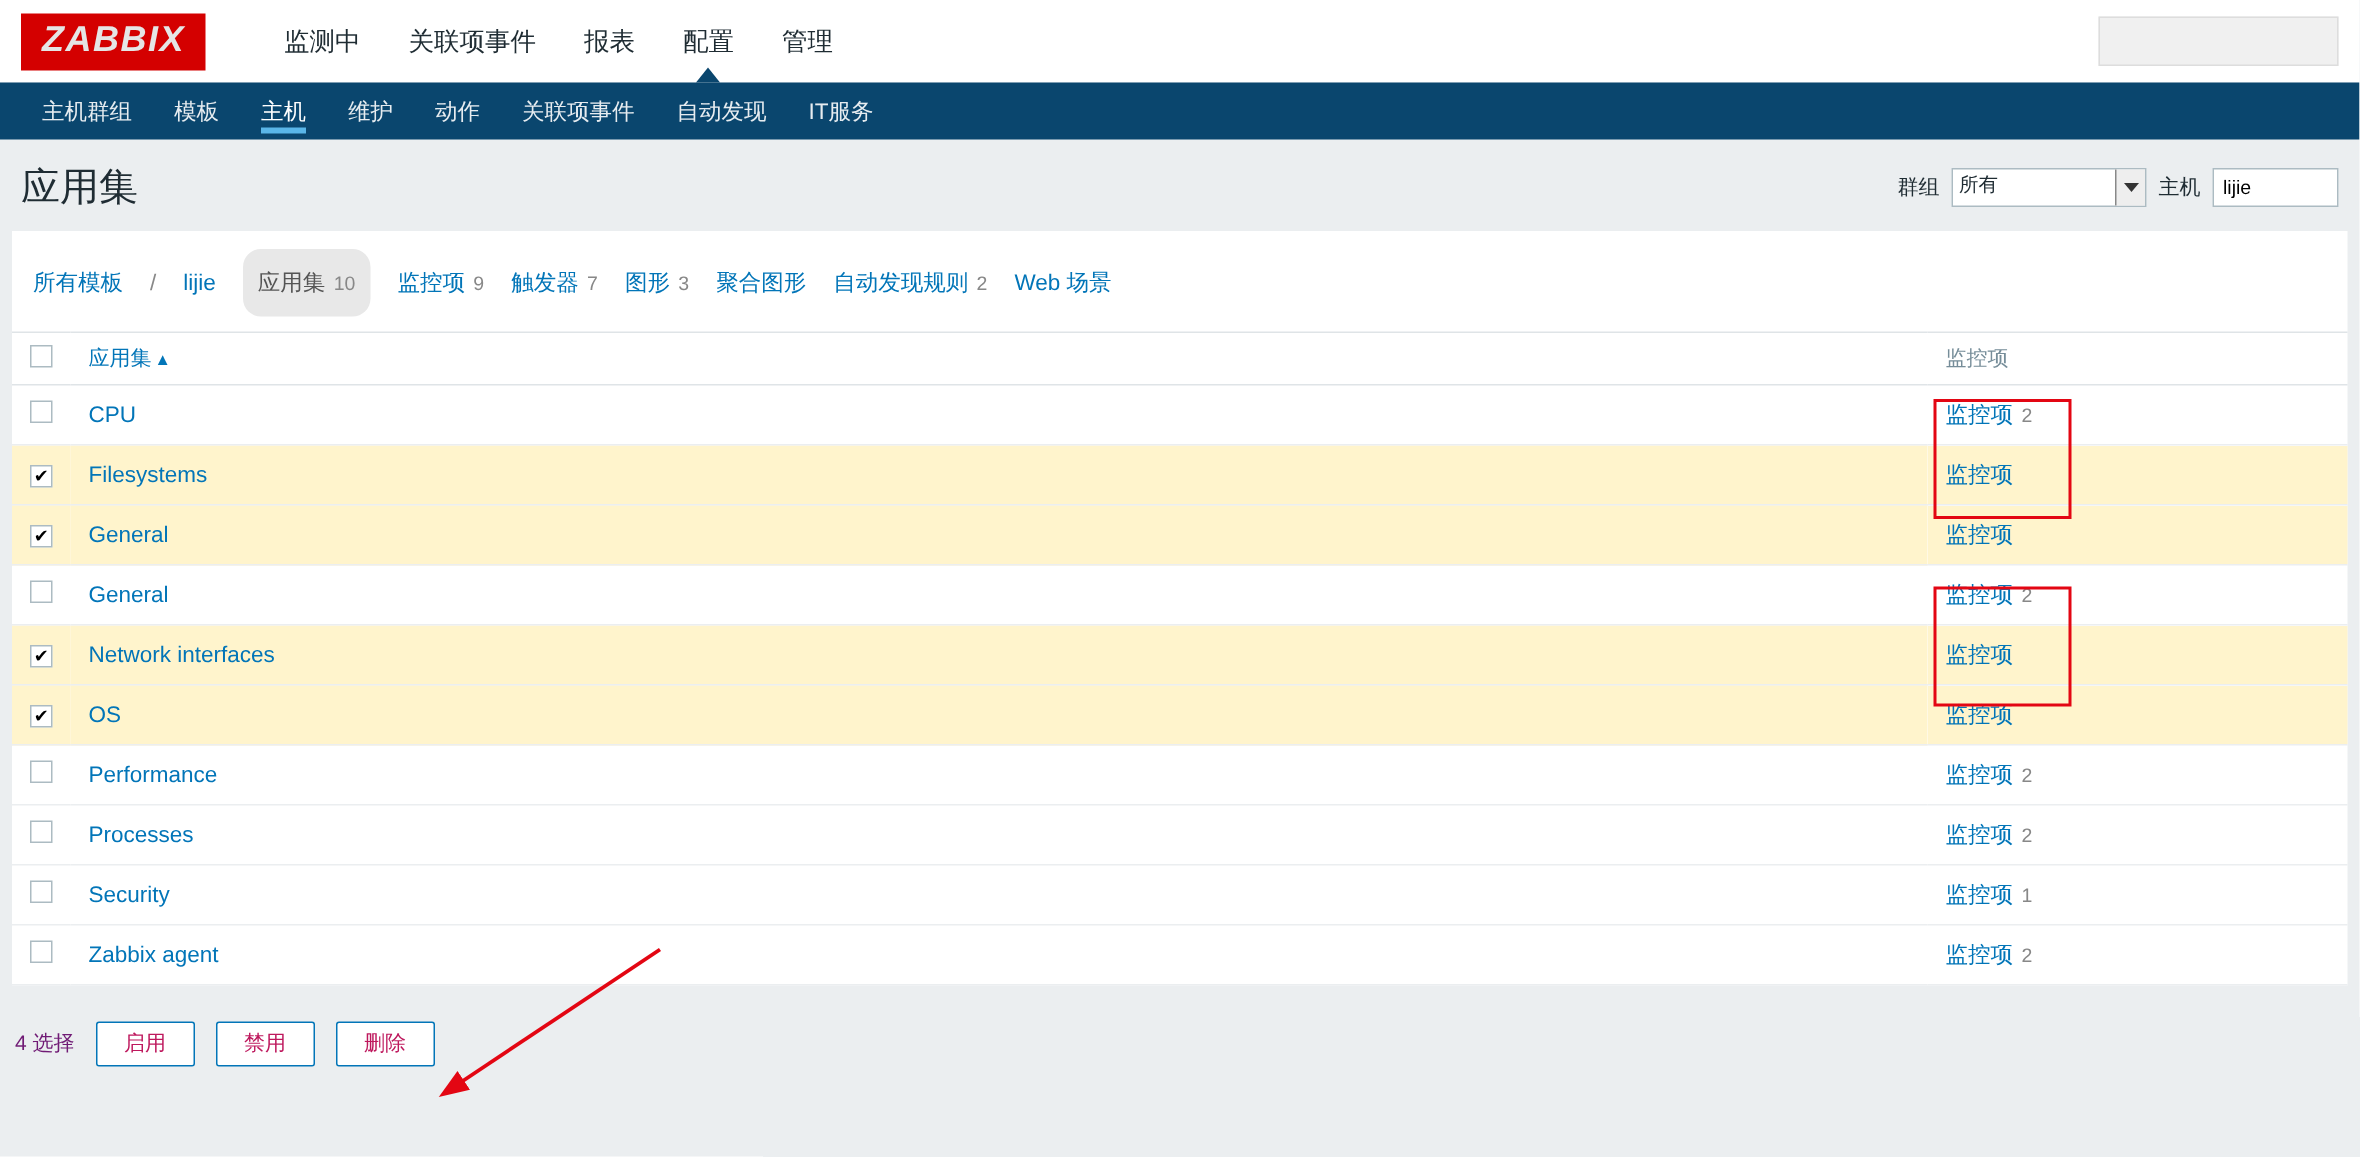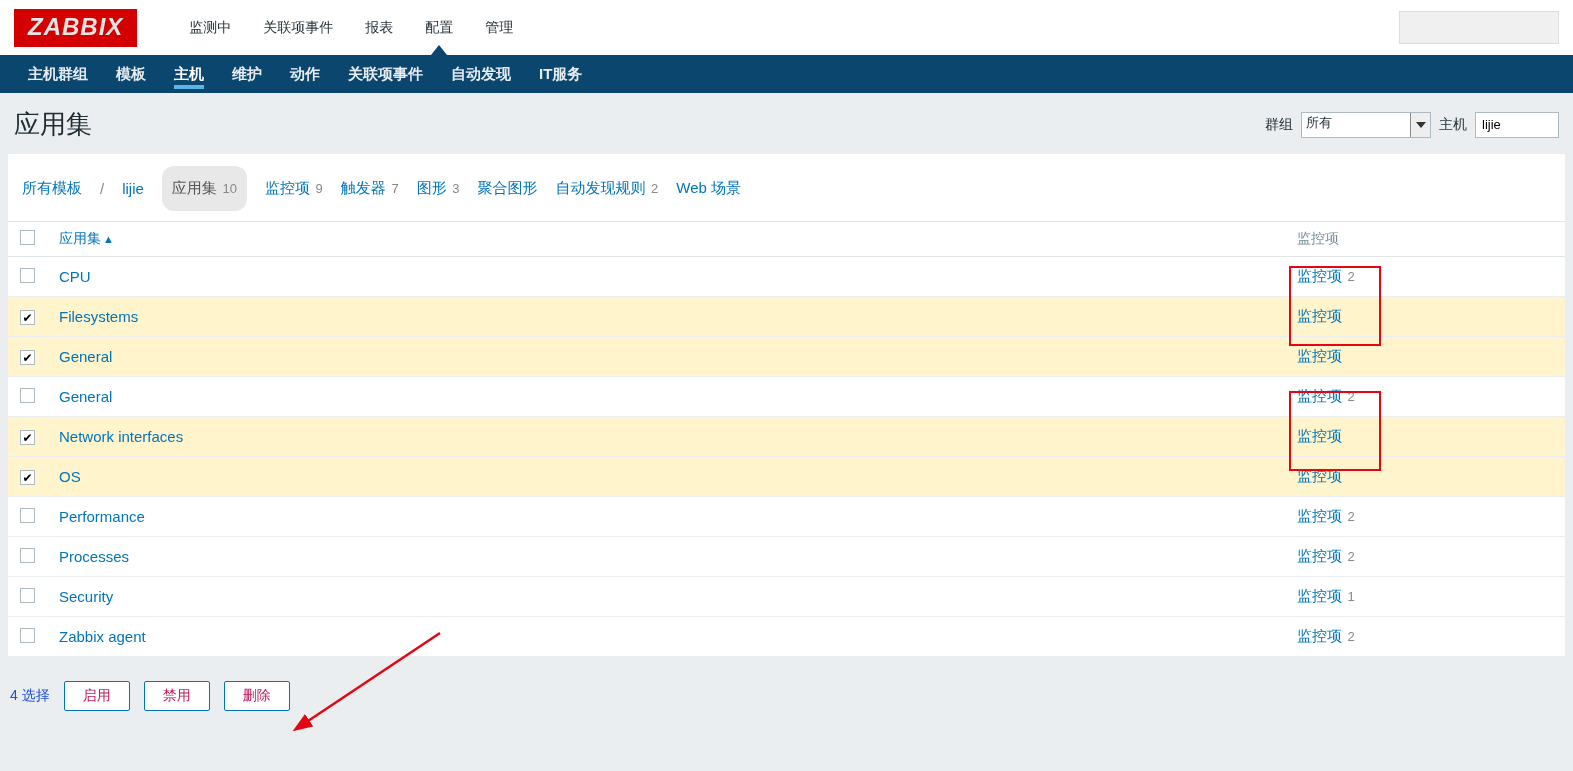--- a/index.html
+++ b/index.html
@@ -1,27 +1,27 @@
 <!DOCTYPE html>
 <html><head>
 <meta charset="utf-8">
 <style>
 * { margin: 0; padding: 0; box-sizing: border-box; }
 body { font-family: Arial, "Microsoft YaHei", sans-serif; font-size: 14px; color: #1f2c33; background: #ebeef0; width: 1573px; }
 
 
 .topnav { background: #fff; height: 55px; display: flex; align-items: center; padding: 0 14px; }
 .logo { background: #d40000; color: #e5e5e5; font-weight: bold; font-style: italic; font-size: 24px; padding: 4px 14px 6px; letter-spacing: 1px; margin-right: 36px; }
-.topnav-item { color: #1f2c33; padding: 0 16px; font-size: 14px; cursor: pointer; height: 55px; display: flex; align-items: center; position: relative; }
+.topnav-item { color: #1f2c33; padding: 0 16px; font-size: 17px; cursor: pointer; height: 55px; display: flex; align-items: center; position: relative; }
 .topnav-item.active::after { content: ''; position: absolute; bottom: 0; left: 50%; transform: translateX(-50%); width: 0; height: 0; border-left: 8px solid transparent; border-right: 8px solid transparent; border-bottom: 10px solid #0a466e; }
 .searchbox { margin-left: auto; width: 160px; height: 33px; background: #f0f0f0; border: 1px solid #ddd; }
 
 
 .subnav { background: #0a466e; height: 38px; display: flex; align-items: center; padding: 0 14px; }
-.subnav-item { color: #fff; padding: 0 14px; font-size: 15px; cursor: pointer; height: 30px; display: flex; align-items: center; position: relative; opacity: 0.9; font-weight: bold; }
+.subnav-item { color: #fff; padding: 0 14px; font-size: 15px; cursor: pointer; height: 30px; display: flex; align-items: center; position: relative; opacity: 0.9; }
 .subnav-item.active { opacity: 1; }
 .subnav-item.active::after { content: ''; position: absolute; bottom: 0; left: 14px; right: 14px; height: 4px; background: #5ab6e8; }
 
 
 .pageheader { display: flex; align-items: center; padding: 14px 14px 6px; }
 .pagetitle { font-size: 26px; color: #1f2c33; }
 .header-right { margin-left: auto; display: flex; align-items: center; gap: 8px; font-size: 14px; }
 .header-right label { color: #1f2c33; }
 .select { border: 1px solid #acbbc2; background: #fff; height: 26px; padding: 1px 4px; font-size: 13px; min-width: 130px; position: relative; }
 .select-btn { position: absolute; right: 0; top: 0; bottom: 0; width: 20px; border-left: 1px solid #888; display: flex; align-items: center; justify-content: center; background: #eee; }
@@ -47,21 +47,21 @@
 td .link { color: #0275b8; cursor: pointer; }
 tr.selected td { background: #fff4cc; }
 .chkcell { width: 34px; }
 .chk { width: 15px; height: 15px; border: 1px solid #acbbc2; display: inline-flex; align-items: center; justify-content: center; background: #fff; font-size: 12px; line-height: 1; cursor: pointer; }
 .chk.checked::before { content: '✔'; color: #000; font-size: 12px; }
 .itemscell { width: 280px; position: relative; }
 .redbox { position: absolute; border: 2px solid #e30613; pointer-events: none; }
 
 
 .footer { display: flex; align-items: center; gap: 14px; padding: 18px 10px 14px; }
-.selcount { color: #1d4ed8; font-size: 14px; }
+.selcount { color: #701a75; font-size: 14px; }
 .btn { border: 1px solid #0275b8; color: #be185d; background: #fff; padding: 5px 18px; font-size: 14px; cursor: pointer; border-radius: 2px; }
 
 
 .arrow { position: absolute; pointer-events: none; }
 </style>
 </head>
 <body>
 
 <div class="topnav">
   <div class="logo">ZABBIX</div>

